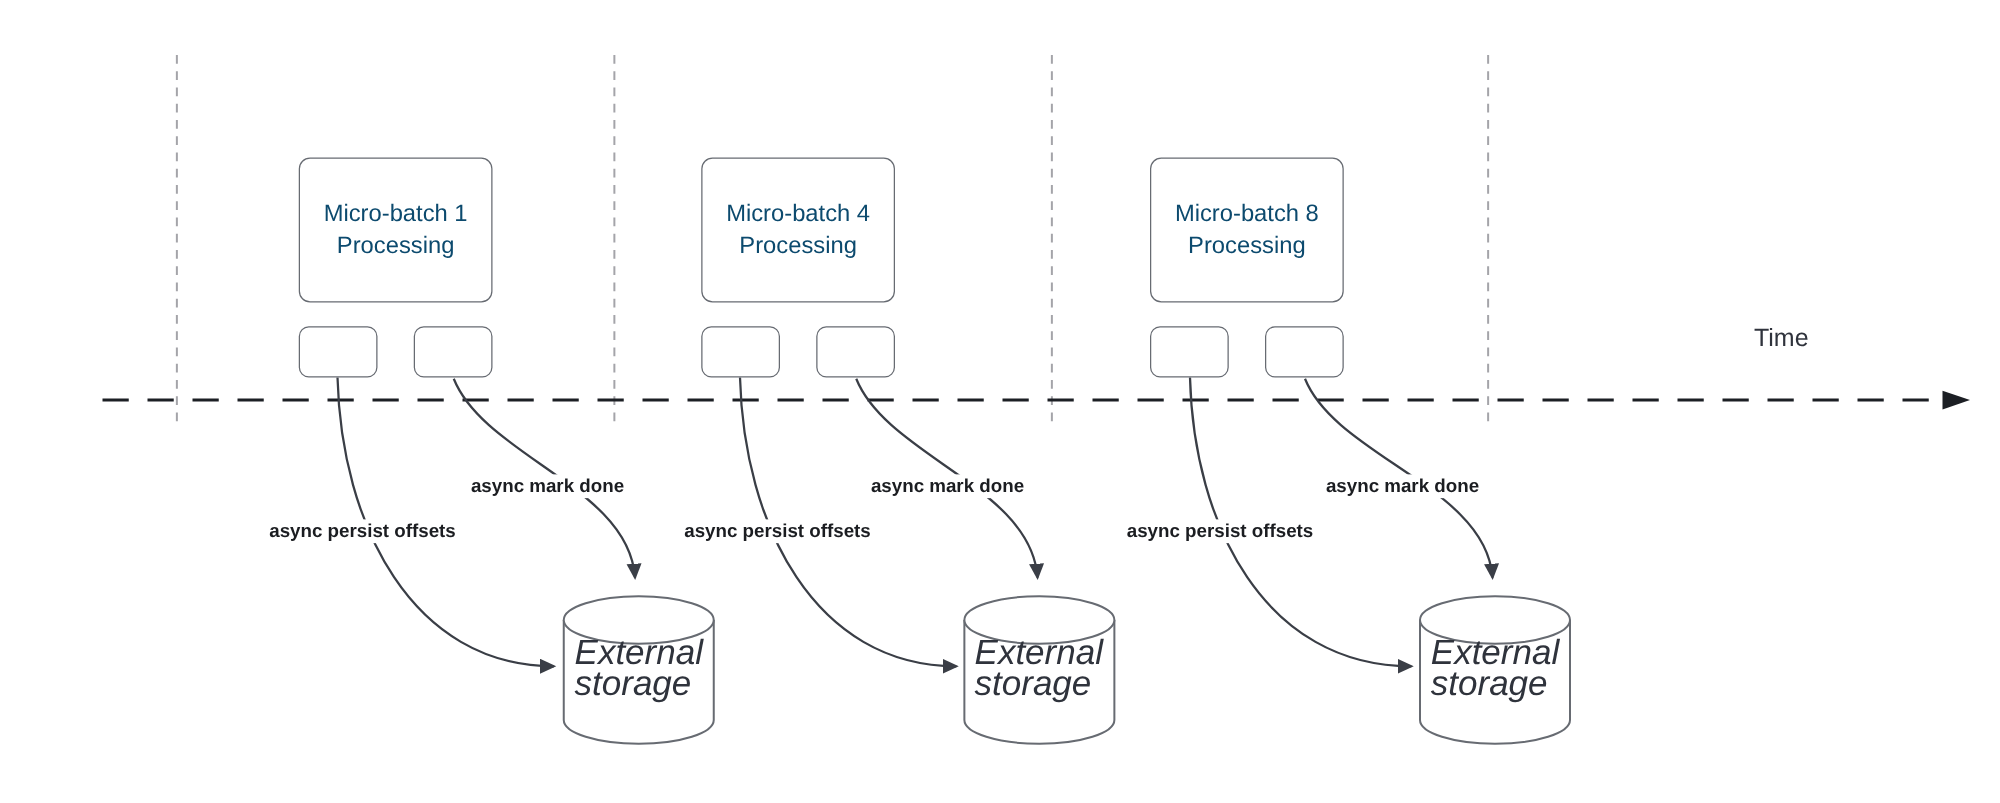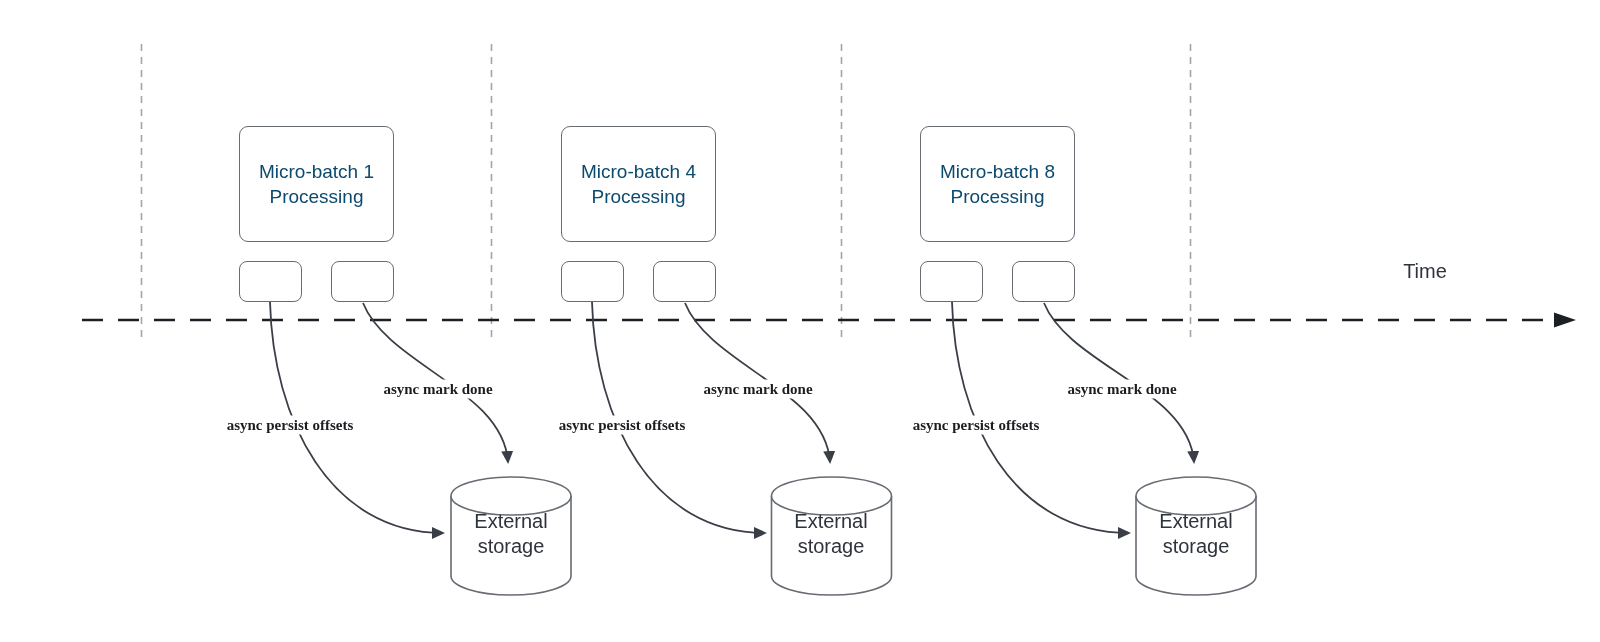--- a/index.html
+++ b/index.html
@@ -22,26 +22,26 @@
     text-align:center;white-space:pre-line;
   }
   .sub-rect{
     position:absolute;top:261px;width:63px;height:41px;
     border:1.4px solid #676b72;border-radius:8px;background:#ffffff;
     box-sizing:border-box;
   }
   .arrow-label{
     position:absolute;transform:translate(-50%,-50%);
     font-size:15px;font-weight:700;color:#1b1d21;
-    background:#ffffff;padding:1px 3px;white-space:nowrap;font-family:Liberation Serif, serif;
+    background:#ffffff;padding:1px 3px;white-space:nowrap;
   }
   .cyl-label{
     position:absolute;transform:translate(-50%,-50%);
-    font-size:20px;line-height:25px;color:#2f333c;
-    text-align:center;white-space:pre-line;
+    font-size:28px;line-height:25px;color:#2f333c;
+    text-align:left;white-space:pre-line;font-style:italic;
   }
   .time-label{
     position:absolute;transform:translate(-50%,-50%);
     font-size:20px;color:#2f333c;white-space:nowrap;margin-left:39px;
   }
 </style>
 </head>
 <body>
 
 <div id="canvas">

